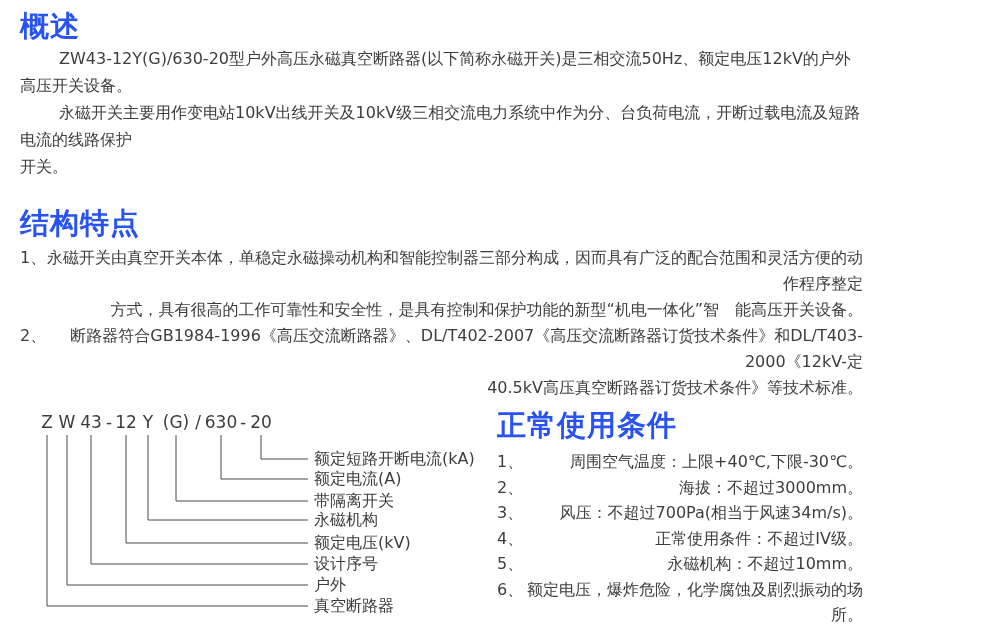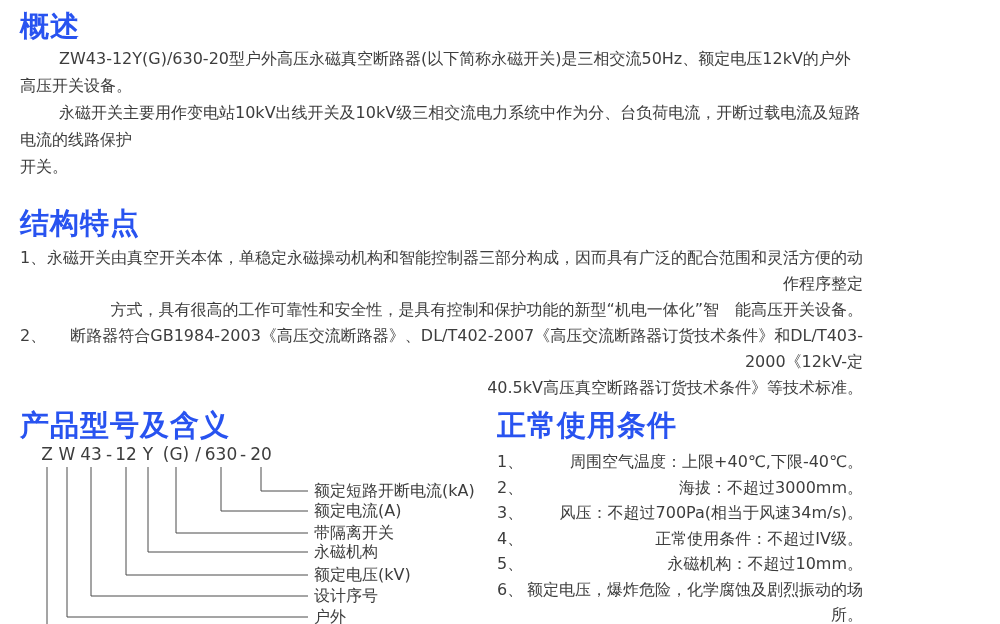--- a/index.html
+++ b/index.html
@@ -71,30 +71,29 @@
   <section>
     <h2 class="sec-heading features-heading">结构特点</h2>
     <div class="num-list">
       <div class="num-item">
         <span class="num">1、</span>
         <span class="txt">永磁开关由真空开关本体，单稳定永磁操动机构和智能控制器三部分构成，因而具有广泛的配合范围和灵活方便的动作程序整定
 方式，具有很高的工作可靠性和安全性，是具有控制和保护功能的新型“机电一体化”智　能高压开关设备。</span>
       </div>
       <div class="num-item">
         <span class="num">2、</span>
-        <span class="txt">断路器符合GB1984-2003《高压交流断路器》、DL/T402-2007《高压交流断路器订货技术条件》和DL/T403-2000《12kV-定
+        <span class="txt">断路器符合GB1984-1996《高压交流断路器》、DL/T402-2007《高压交流断路器订货技术条件》和DL/T403-2000《12kV-定
 40.5kV高压真空断路器订货技术条件》等技术标准。</span>
       </div>
     </div>
   </section>
 
   <div class="bottom">
 
     <section class="col-left">
-      <h2 class="sec-heading">产品型号及含义</h2>
 
       <svg class="diagram" width="477" height="206" viewBox="0 0 477 206" xmlns="http://www.w3.org/2000/svg">
 
         <text class="code-token" x="27" y="16" text-anchor="middle">Z</text>
         <text class="code-token" x="47" y="16" text-anchor="middle">W</text>
         <text class="code-token" x="71" y="16" text-anchor="middle">43</text>
         <text class="code-token" x="89" y="16" text-anchor="middle">-</text>
         <text class="code-token" x="106" y="16" text-anchor="middle">12</text>
         <text class="code-token" x="128" y="16" text-anchor="middle">Y</text>
         <text class="code-token" x="156" y="16" text-anchor="middle">(G)</text>
@@ -121,21 +120,21 @@
         <text class="dlabel" x="294" y="178">户外</text>
         <text class="dlabel" x="294" y="199">真空断路器</text>
       </svg>
     </section>
 
     <section class="col-right">
       <h2 class="sec-heading">正常使用条件</h2>
       <div class="num-list cond-list">
         <div class="num-item">
           <span class="num">1、</span>
-          <span class="txt">周围空气温度：上限+40℃,下限-40℃。</span>
+          <span class="txt">周围空气温度：上限+40℃,下限-30℃。</span>
         </div>
         <div class="num-item">
           <span class="num">2、</span>
           <span class="txt">海拔：不超过3000mm。</span>
         </div>
         <div class="num-item">
           <span class="num">3、</span>
           <span class="txt">风压：不超过700Pa(相当于风速34m/s)。</span>
         </div>
         <div class="num-item">

